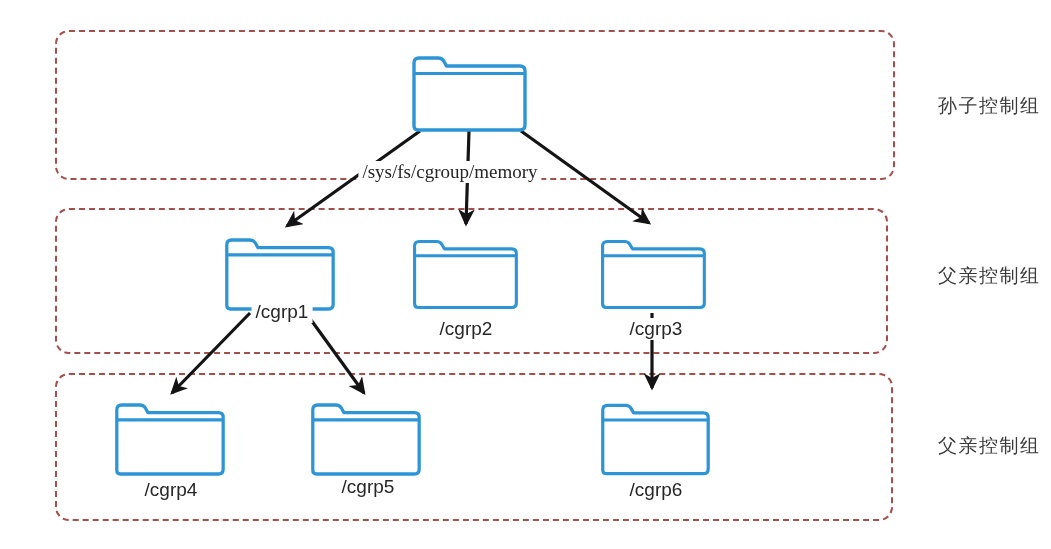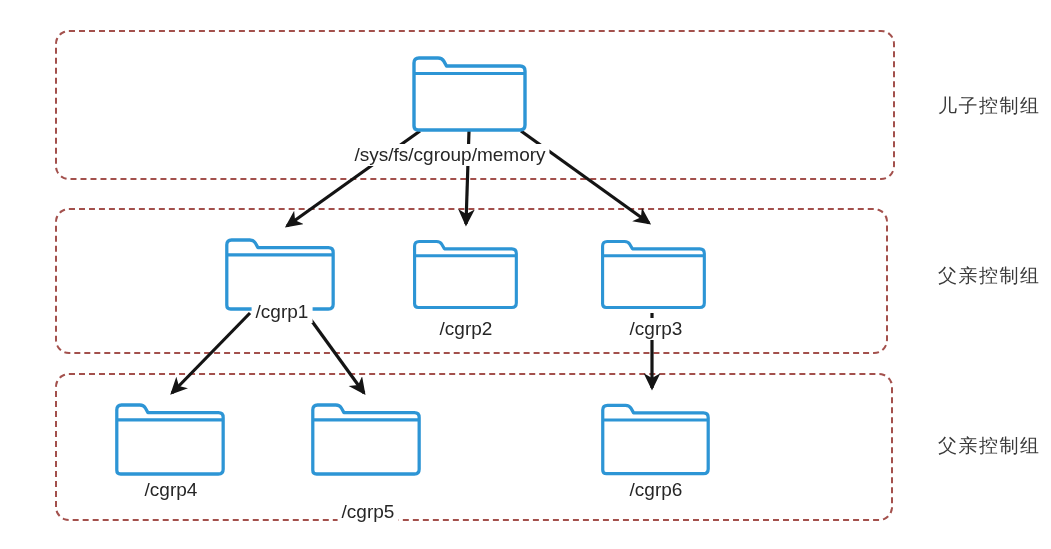--- a/index.html
+++ b/index.html
@@ -30,21 +30,21 @@
 </style>
 </head>
 <body>
 
 <div class="canvas">
 
   <div class="group-box box-parent"></div>
   <div class="group-box box-child"></div>
   <div class="group-box box-grandchild"></div>
 
-  <div class="row-label row-label-1">儿子控制组</div>
+  <div class="row-label row-label-1">孙子控制组</div>
   <div class="row-label row-label-2">父亲控制组</div>
   <div class="row-label row-label-3">父亲控制组</div>
 
   <svg class="layer" width="1051" height="549" viewBox="0 0 1051 549">
     <defs>
       <symbol id="folder" viewBox="0 0 120 78">
         <path d="M5 71 L5 8 Q5 3 10 3 L29 3 Q33 3 34.8 6.2 L37.5 11 L111 11 Q116 11 116 16 L116 70 Q116 75 111 75 L9 75 Q5 75 5 71 Z" fill="#ffffff" stroke="#2d95d5" stroke-width="3.4" stroke-linejoin="round"></path>
         <line x1="5" y1="18.5" x2="116" y2="18.5" stroke="#2d95d5" stroke-width="3.2"></line>
       </symbol>
       <marker id="arrow" markerUnits="strokeWidth" markerWidth="6.5" markerHeight="6.5" refX="4.6" refY="2.6" orient="auto">
@@ -62,23 +62,23 @@
 
     <use href="#folder" x="408" y="55" width="122" height="78"></use>
     <use href="#folder" x="222" y="236" width="115" height="77"></use>
     <use href="#folder" x="410" y="236" width="110" height="77"></use>
     <use href="#folder" x="598" y="236" width="110" height="77"></use>
     <use href="#folder" x="112" y="402" width="115" height="75"></use>
     <use href="#folder" x="308" y="402" width="115" height="75"></use>
     <use href="#folder" x="598" y="402" width="114" height="75"></use>
   </svg>
 
-  <div class="node-label" style="left:450px; top:155px;">/sys/fs/cgroup/memory</div>
+  <div class="node-label" style="left:450px; top:172px;font-family:Liberation Serif, serif;">/sys/fs/cgroup/memory</div>
 
   <div class="node-label" style="left:282px; top:312px;">/cgrp1</div>
   <div class="node-label" style="left:466px; top:329px;">/cgrp2</div>
   <div class="node-label" style="left:656px; top:329px;">/cgrp3</div>
 
   <div class="node-label" style="left:171px; top:490px;">/cgrp4</div>
-  <div class="node-label" style="left:368px; top:512px;">/cgrp5</div>
+  <div class="node-label" style="left:368px; top:487px;">/cgrp5</div>
   <div class="node-label" style="left:656px; top:490px;">/cgrp6</div>
 
 </div>
 
 </body></html>

